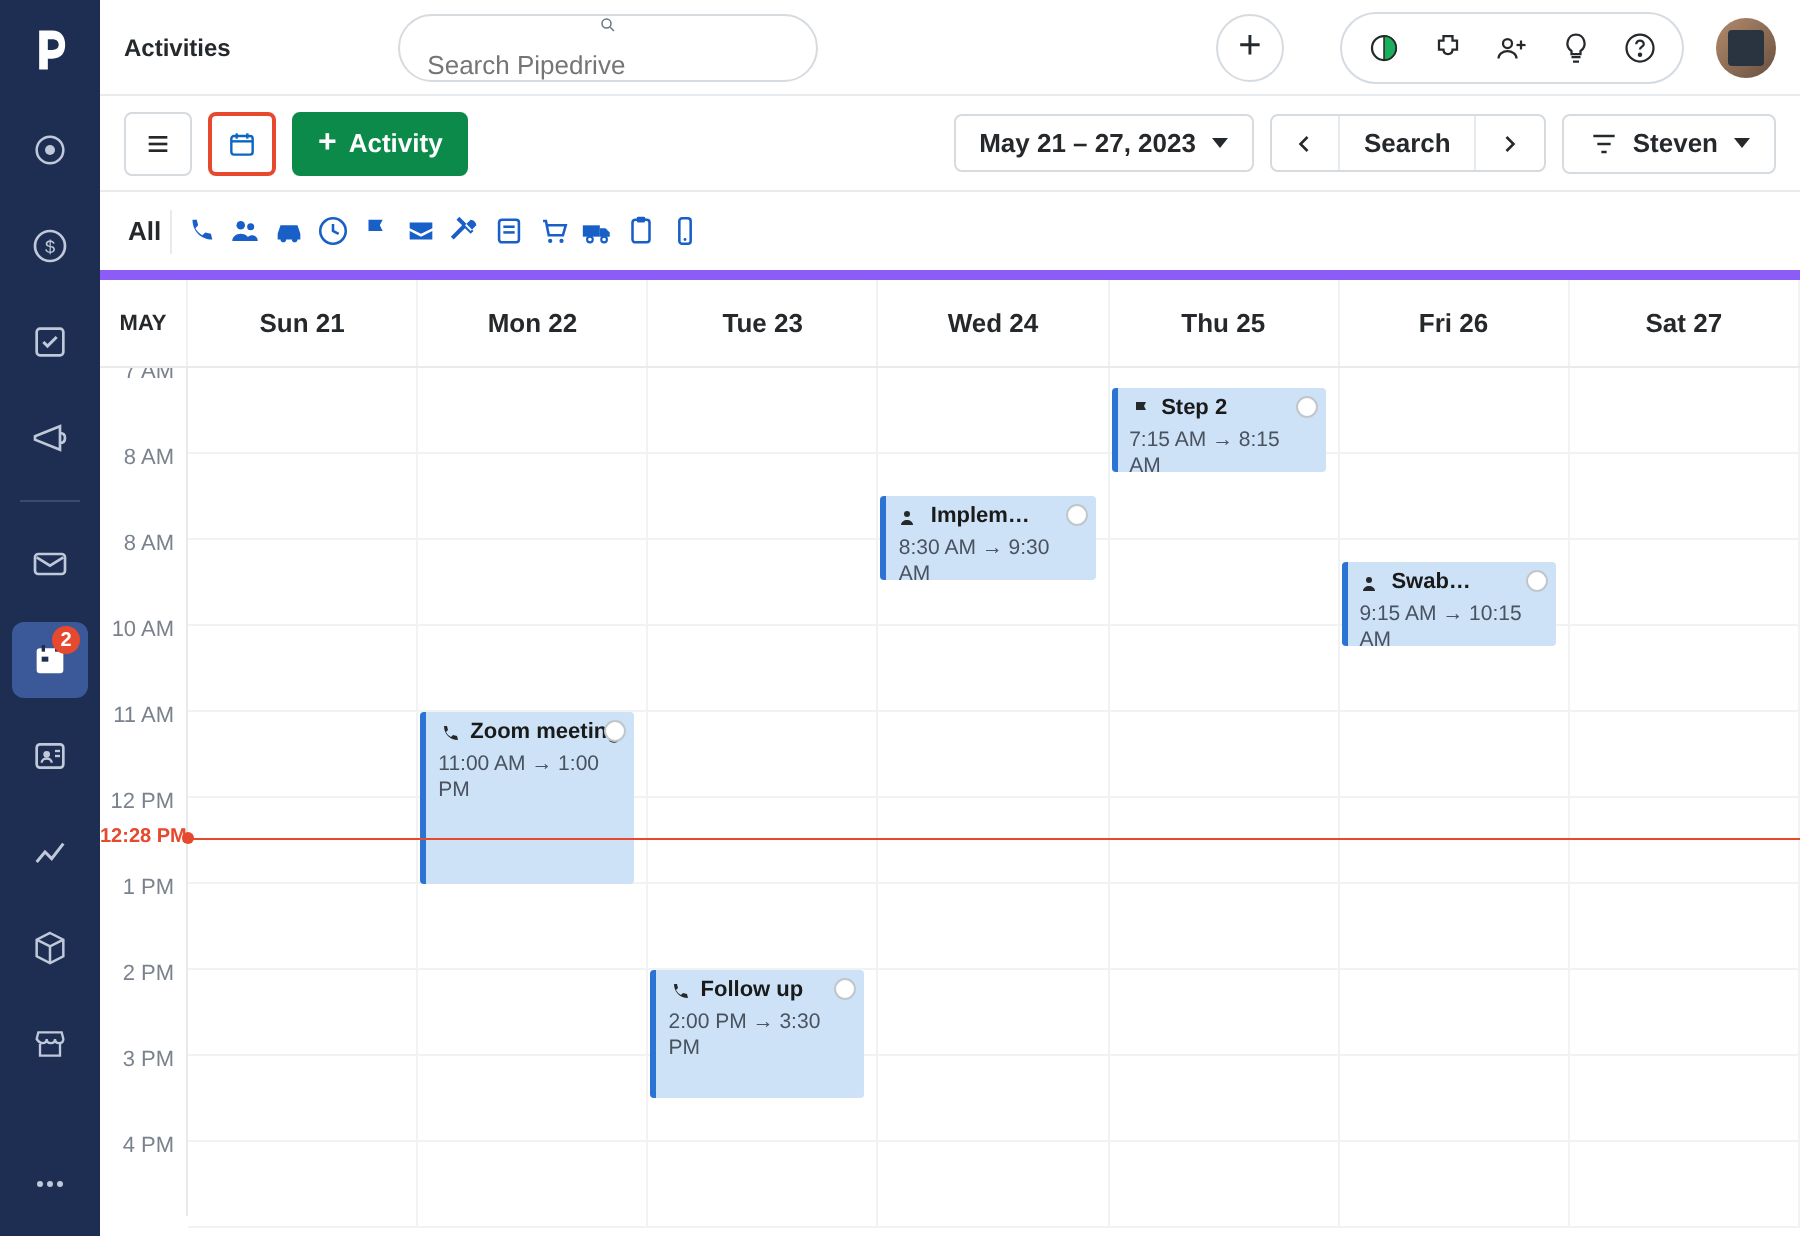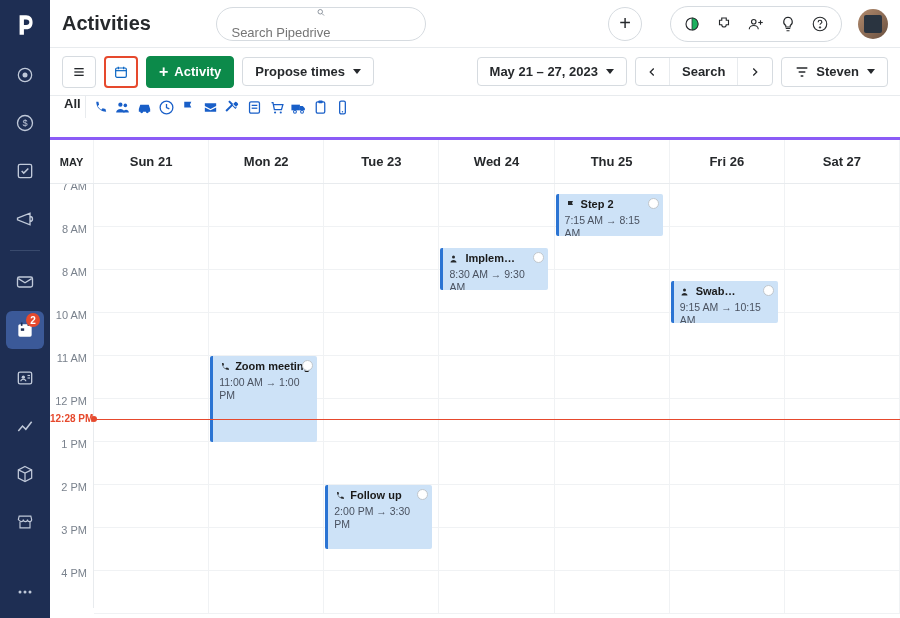--- a/index.html
+++ b/index.html
@@ -14,21 +14,21 @@
 .side-item svg { width:20px; height:20px; fill:currentColor; }
 .side-sep { width:30px; height:1px; background:#394a6d; margin:2px 0; }
 .side-dots { margin-top:auto; padding-bottom:14px; color:#C0C9D9;}
 .side-badge { position:absolute; top:2px; right:4px; background:#E6492D; color:#fff; font-size:10px; min-width:14px; height:14px; border-radius:7px; display:flex; align-items:center; justify-content:center; padding:0 3px; font-weight:600;}
 
 
 .main { flex:1; height:618px; display:flex; flex-direction:column; overflow:hidden; }
 
 
 .top { height:48px; border-bottom:1px solid #E8EBEE; display:flex; align-items:center; padding:0 12px; gap:8px; }
-.top .title { font-size:20px; font-weight:600; margin-right:8px; }
+.top .title { font-size:12px; font-weight:600; margin-right:8px; }
 .top .search { margin-left:auto; display:flex; align-items:center; gap:8px; border:1px solid #D6DBE0; border-radius:18px; height:34px; padding:0 14px; width:210px; margin-right:auto; transform:translateX(-60px);flex-direction:column;}
 .top .search svg { width:16px; height:16px; fill:#6C7582; }
 .top .search input { border:none; outline:none; font-size:13px; width:100%; background:transparent; }
 .top .plus { width:34px; height:34px; border:1px solid #D6DBE0; border-radius:50%; display:flex; align-items:center; justify-content:center; font-size:20px; color:#26292C; margin-left:4px; }
 .top .right-icons { display:flex; align-items:center; gap:10px; border:1px solid #D6DBE0; border-radius:20px; padding:4px 10px; height:36px;}
 .top .right-icon { width:22px; height:22px; display:flex; align-items:center; justify-content:center; color:#26292C; }
 .top .right-icon svg { width:18px; height:18px; fill:currentColor; stroke:currentColor;}
 .top .avatar { width:30px; height:30px; border-radius:50%; background:linear-gradient(135deg,#b38b6d,#695040); margin-left:8px; background-size:cover; position:relative;}
 .top .avatar::after{content:"";position:absolute;inset:6px 6px 6px 6px;background:#2a3440;border-radius:2px;}
 
@@ -40,21 +40,21 @@
 .btn.green { background:#0C8A4A; color:#fff; border-color:#0C8A4A; font-weight:700;}
 .btn .caret-down { width:0; height:0; border-left:4px solid transparent; border-right:4px solid transparent; border-top:5px solid currentColor; margin-left:2px;}
 .btn svg {width:16px;height:16px;fill:currentColor;}
 .toolbar .spacer { flex:1; }
 .nav-group { display:flex; border:1px solid #D6DBE0; border-radius:4px; overflow:hidden;}
 .nav-group .seg { padding:6px 12px; font-size:13px; display:flex; align-items:center; border-right:1px solid #E8EBEE; font-weight:600;}
 .nav-group .seg:last-child{border-right:none;}
 .nav-group .seg.arrow{width:34px;justify-content:center;padding:0;}
 
 
-.filters { height:44px; border-bottom:3px solid #8b5cf6; display:flex; padding:0 14px;}
+.filters { height:44px; border-bottom:5px solid #8b5cf6; display:flex; align-items:center; padding:0 14px;}
 .filters .all { font-size:13px; font-weight:700; }
 .filters .sep { width:1px; height:22px; background:#E8EBEE; margin:0 4px;}
 .filter-icon { width:22px; height:22px; display:flex; align-items:center; justify-content:center; }
 .filter-icon svg {width:17px;height:17px;fill:#195FC8;}
 
 
 .days-head { display:grid; grid-template-columns:44px repeat(7,1fr); height:44px; border-bottom:1px solid #E8EBEE;}
 .days-head div { display:flex; align-items:center; justify-content:center; font-size:13px; font-weight:700; color:#26292C; border-right:1px solid #F0F2F4;}
 .days-head div:first-child { font-size:11px; font-weight:700;}
 
@@ -221,24 +221,20 @@
         <svg viewBox="0 0 24 24">
           <rect x="4" y="6" width="16" height="14" rx="2" fill="none" stroke="#0B66C3" stroke-width="1.8"></rect>
           <line x1="4" y1="10" x2="20" y2="10" stroke="#0B66C3" stroke-width="1.8"></line>
           <line x1="8" y1="4" x2="8" y2="8" stroke="#0B66C3" stroke-width="1.8"></line>
           <line x1="16" y1="4" x2="16" y2="8" stroke="#0B66C3" stroke-width="1.8"></line>
         </svg>
       </button>
     <button class="btn green">
         <span style="font-size:16px;font-weight:700">+</span>
         <span>Activity</span>
-      </button>
-    <button class="btn">
-        <span>Propose times</span>
-        <span class="caret-down"></span>
       </button>
     <div class="spacer"></div>
     <button class="btn">
         <span>May 21 – 27, 2023</span>
         <span class="caret-down"></span>
       </button>
     <div class="nav-group">
       <div class="seg arrow">
           <svg viewBox="0 0 24 24" width="14" height="14">
             <path d="M15 6l-6 6 6 6" fill="none" stroke="#26292C" stroke-width="2.2"></path>

